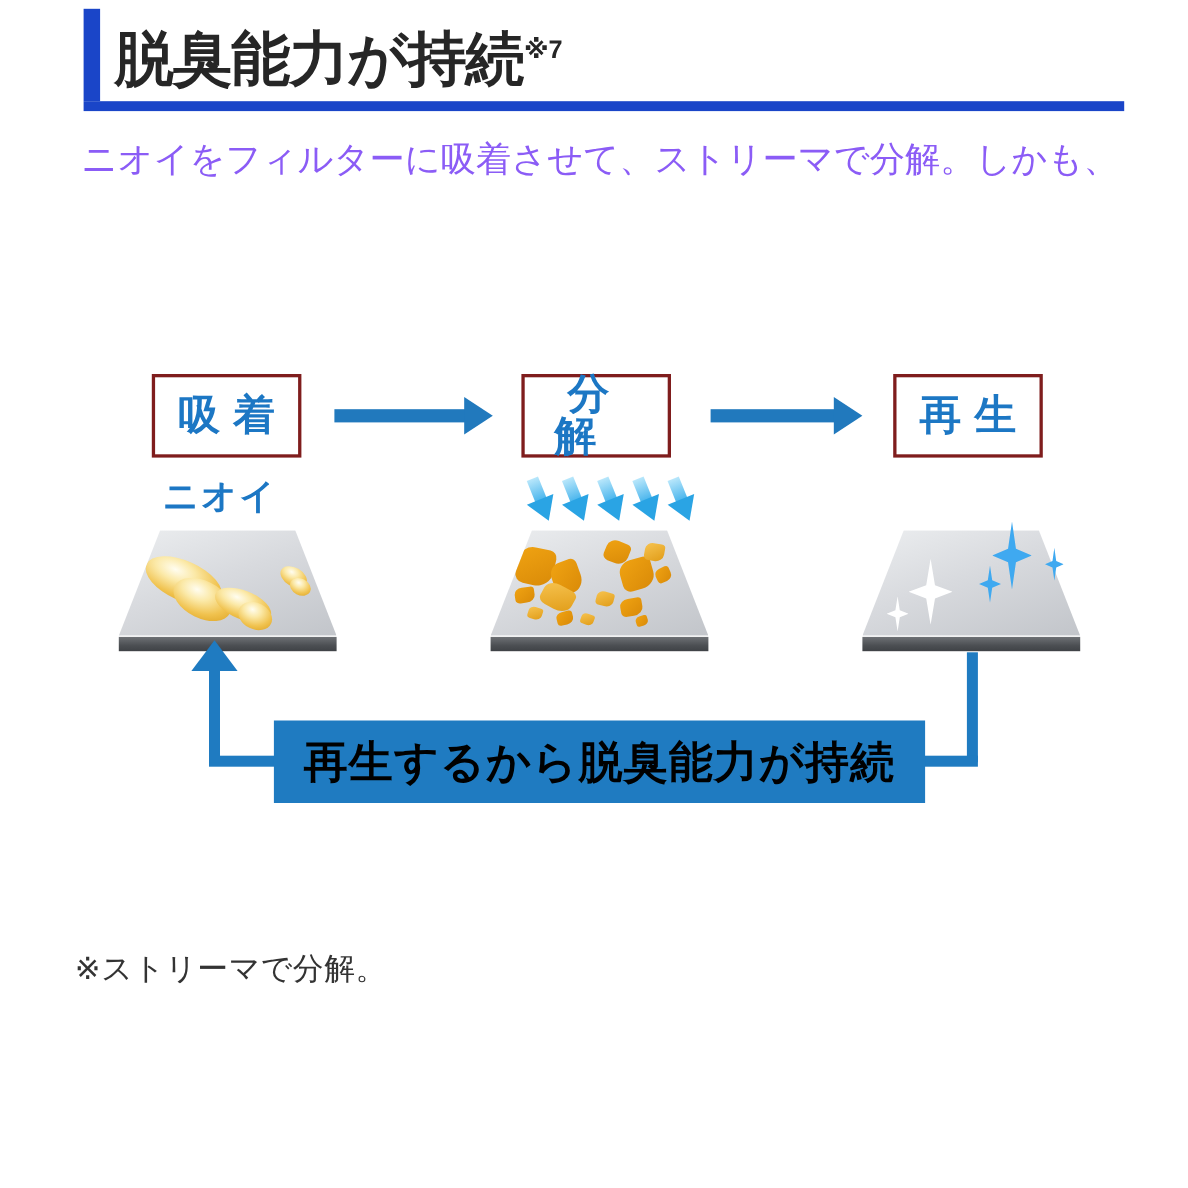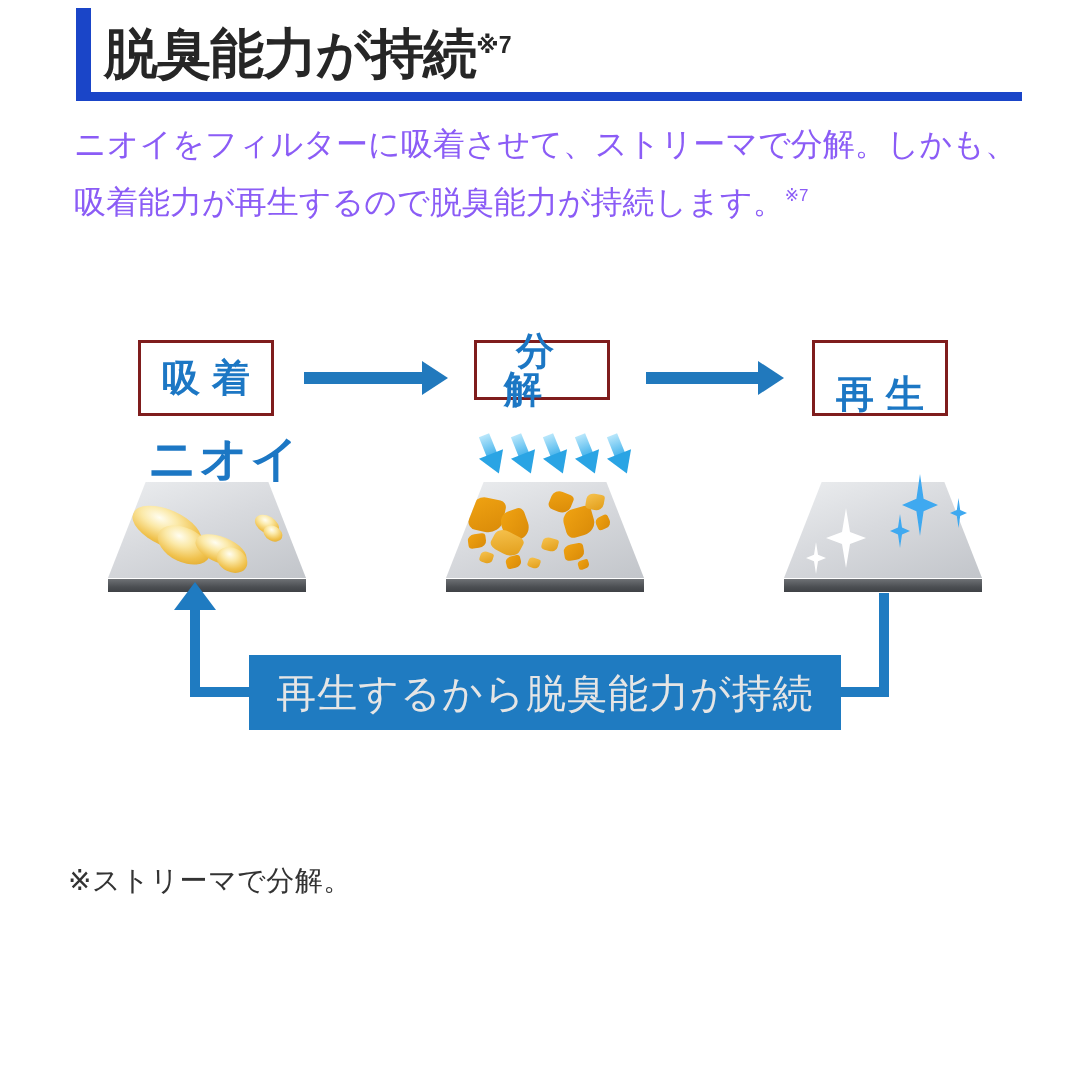--- a/index.html
+++ b/index.html
@@ -96,22 +96,22 @@
   }
   .stage-box .lbl {
     font-size: 38px;
     font-weight: bold;
     color: #1c77c4;
     letter-spacing: 12px;
     text-indent: 12px;
     line-height: 1;
   }
   #box-adsorb  { left: 138px; top: 40px; width: 136px; height: 76px; }
-  #box-decomp  { left: 474px; top: 40px; width: 136px; height: 60px; padding-left: 27px; }
-  #box-regen   { left: 812px; top: 40px; width: 136px; height: 76px; align-items: flex-end; }
+  #box-decomp  { left: 474px; top: 40px; width: 136px; height: 76px; padding-left: 27px; }
+  #box-regen   { left: 812px; top: 40px; width: 136px; height: 76px; }
 
   
   .flow-arrow { position: absolute; height: 34px; }
   .flow-arrow .shaft {
     position: absolute;
     left: 0; top: 11px;
     height: 12px;
     background: #2179bd;
   }
   .flow-arrow .head {
@@ -125,21 +125,21 @@
   #arrow-1 { left: 304px; top: 61px; width: 146px; }
   #arrow-1 .shaft { width: 120px; }
   #arrow-1 .head  { left: 118px; }
   #arrow-2 { left: 646px; top: 61px; width: 140px; }
   #arrow-2 .shaft { width: 114px; }
   #arrow-2 .head  { left: 112px; }
 
   
   .blue-label {
     position: absolute;
-    font-size: 48px;
+    font-size: 32px;
     font-weight: bold;
     color: #1c77c4;
     letter-spacing: 2px;
     line-height: 1;
     white-space: nowrap;
   }
   #label-odor     { left: 148px; top: 135px; }
   #label-streamer { left: 420px; top: 305px; font-size: 37px; }
 
   
@@ -221,22 +221,22 @@
     top: 355px;
     width: 592px;
     height: 75px;
     background: #1f7bc1;
     display: flex;
     align-items: center;
     justify-content: center;
   }
   #banner .txt {
     font-size: 40px;
-    font-weight: normal;
-    color: #e5e5e5;
+    font-weight: bold;
+    color: #000000;
     letter-spacing: 1px;
     line-height: 1;
     white-space: nowrap;
   }
 
   
   #loop-left-h {
     position: absolute;
     left: 190px; top: 387px;
     width: 64px; height: 10px;
@@ -289,21 +289,20 @@
 <div id="page">
 
   <div id="header-block">
     <div id="header-bar"></div>
     <div id="header-title"><span>脱臭能力が持続</span><span class="sup">※7</span></div>
     <div id="header-underline"></div>
   </div>
 
   <div id="lede">
     <div>ニオイをフィルターに吸着させて、ストリーマで分解。しかも、</div>
-    <div><span>吸着能力が再生するので脱臭能力が持続します。</span><span class="sup">※7</span></div>
   </div>
 
   <div id="diagram">
 
     <div class="stage-box" id="box-adsorb">
       <span class="lbl">吸着</span>
     </div>
     <div class="stage-box" id="box-decomp">
       <span class="lbl">分解</span>
     </div>

